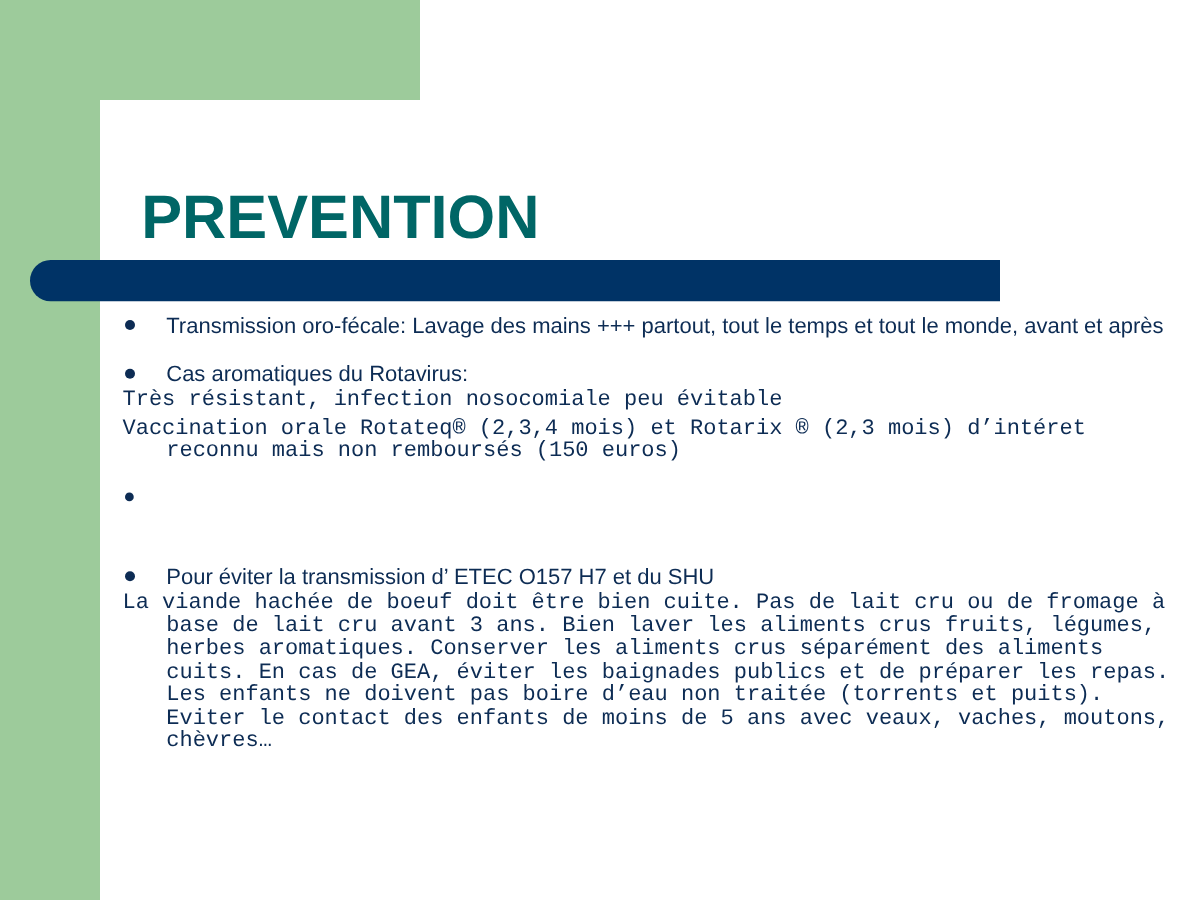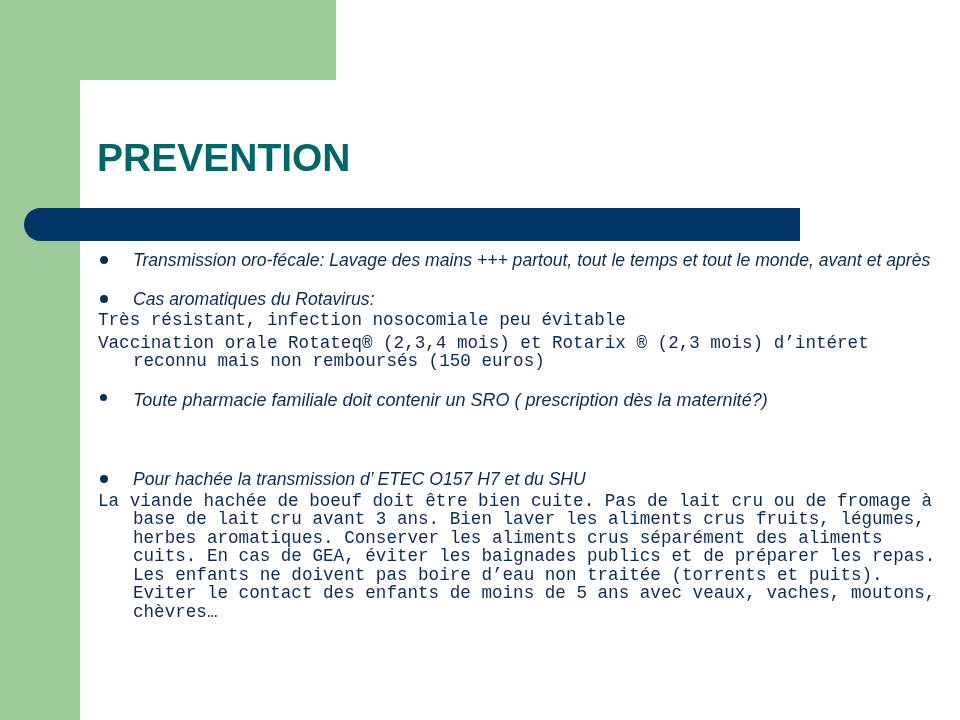--- a/index.html
+++ b/index.html
@@ -15,34 +15,34 @@
     .green-left {
       position: absolute; left: 0; top: 0; width: 80px; height: 720px;
       background: #9dcb9b;
     }
     .white-corner {
       position: absolute; left: 80px; top: 80px; width: 80px; height: 80px;
       background: #ffffff; border-top-left-radius: 36px;
     }
     .title {
       position: absolute; left: 97px; top: 130px;
-      font-size: 39px; font-weight: bold; color: #006666;
-      letter-spacing: 0px; line-height: 56px; margin: 0;
+      font-size: 49px; font-weight: bold; color: #006666;
+      letter-spacing: 0px; line-height: 56px; margin: 16px;
     }
     .title-bar {
       position: absolute; left: 24px; top: 208px; width: 776px; height: 33px;
       background: #003366;
       border-top-left-radius: 17px; border-bottom-left-radius: 17px;
     }
     .content {
       position: absolute; left: 98px; top: 251px; width: 855px;
       color: #0d2c54; font-size: 17.6px; line-height: 18.5px;
     }
     .bullet {
-      position: relative; padding-left: 35px; font-style: italic;
+      position: relative; padding-left: 35px;
     }
     .bullet .dot {
       position: absolute; left: 2px; top: 5px; width: 8px; height: 8px;
       border-radius: 50%; background: #0d2c54;
     }
     .bullet.big { font-size: 18px; }
     .bullet.big .dot { top: 3px; width: 7px; height: 7px; }
     .plain {
       padding-left: 35px; text-indent: -35px; font-family: Liberation Mono, monospace;
     }
@@ -67,21 +67,20 @@
   <div class="gap-lg"></div>
   <div class="bullet">
     <span class="dot"></span>
     <span>Cas aromatiques du Rotavirus:</span>
   </div>
   <div class="plain" style="margin-top:3px;">Très résistant, infection nosocomiale peu évitable</div>
   <div class="plain" style="margin-top:4px;">Vaccination orale Rotateq® (2,3,4 mois) et Rotarix ® (2,3 mois) d’intéret reconnu mais non remboursés (150 euros)</div>
   <div class="gap-lg"></div>
   <div class="bullet big">
     <span class="dot"></span>
-    <span>Toute pharmacie familiale doit contenir un SRO ( prescription dès la maternité?)</span>
   </div>
   <div class="gap-xl"></div>
   <div class="bullet" style="margin-top:22px;">
     <span class="dot"></span>
-    <span>Pour hachée la transmission d’  ETEC O157 H7 et du SHU</span>
+    <span>Pour éviter la transmission d’  ETEC O157 H7 et du SHU</span>
   </div>
   <div class="plain" style="margin-top:3px;">La viande hachée de boeuf doit être bien cuite. Pas de lait cru ou de fromage à base de lait cru avant 3 ans. Bien laver les aliments crus fruits, légumes, herbes aromatiques. Conserver les aliments crus séparément des aliments cuits. En cas de GEA, éviter les baignades publics et de préparer les repas. Les enfants ne doivent pas boire d’eau non traitée (torrents et puits). Eviter le contact des enfants de moins de 5 ans avec veaux, vaches, moutons, chèvres…</div>
 </div>
 
 </body></html>

